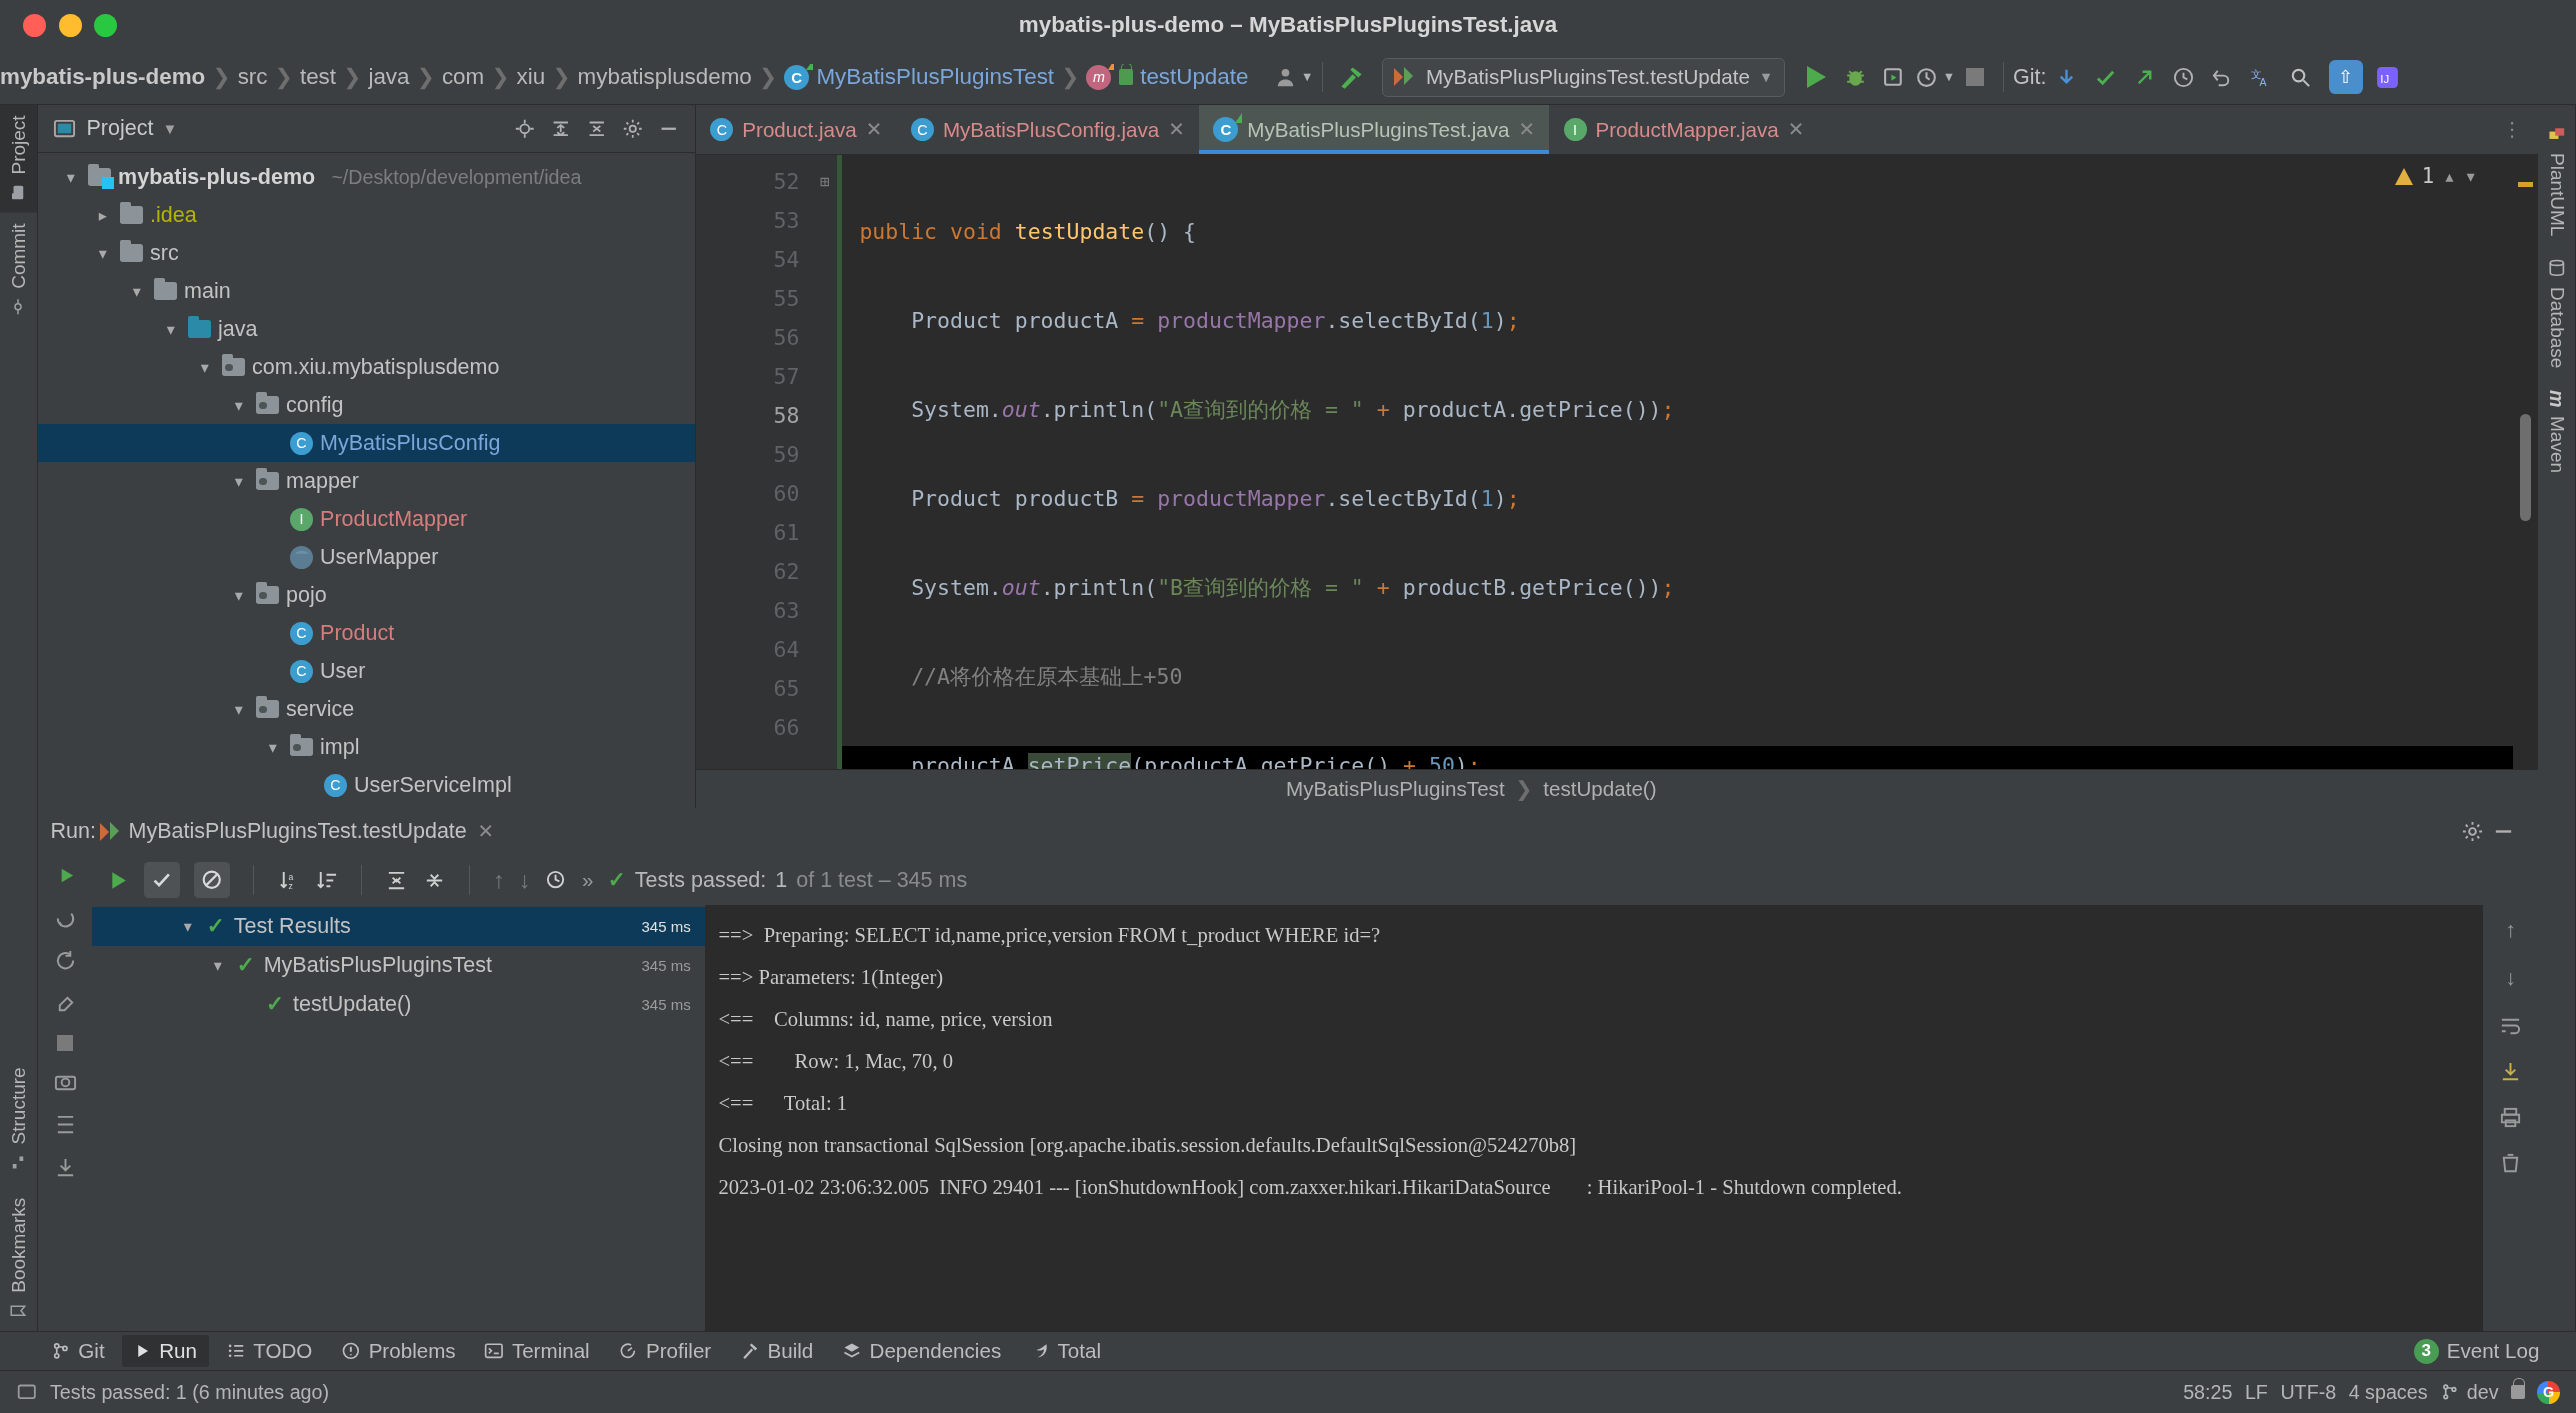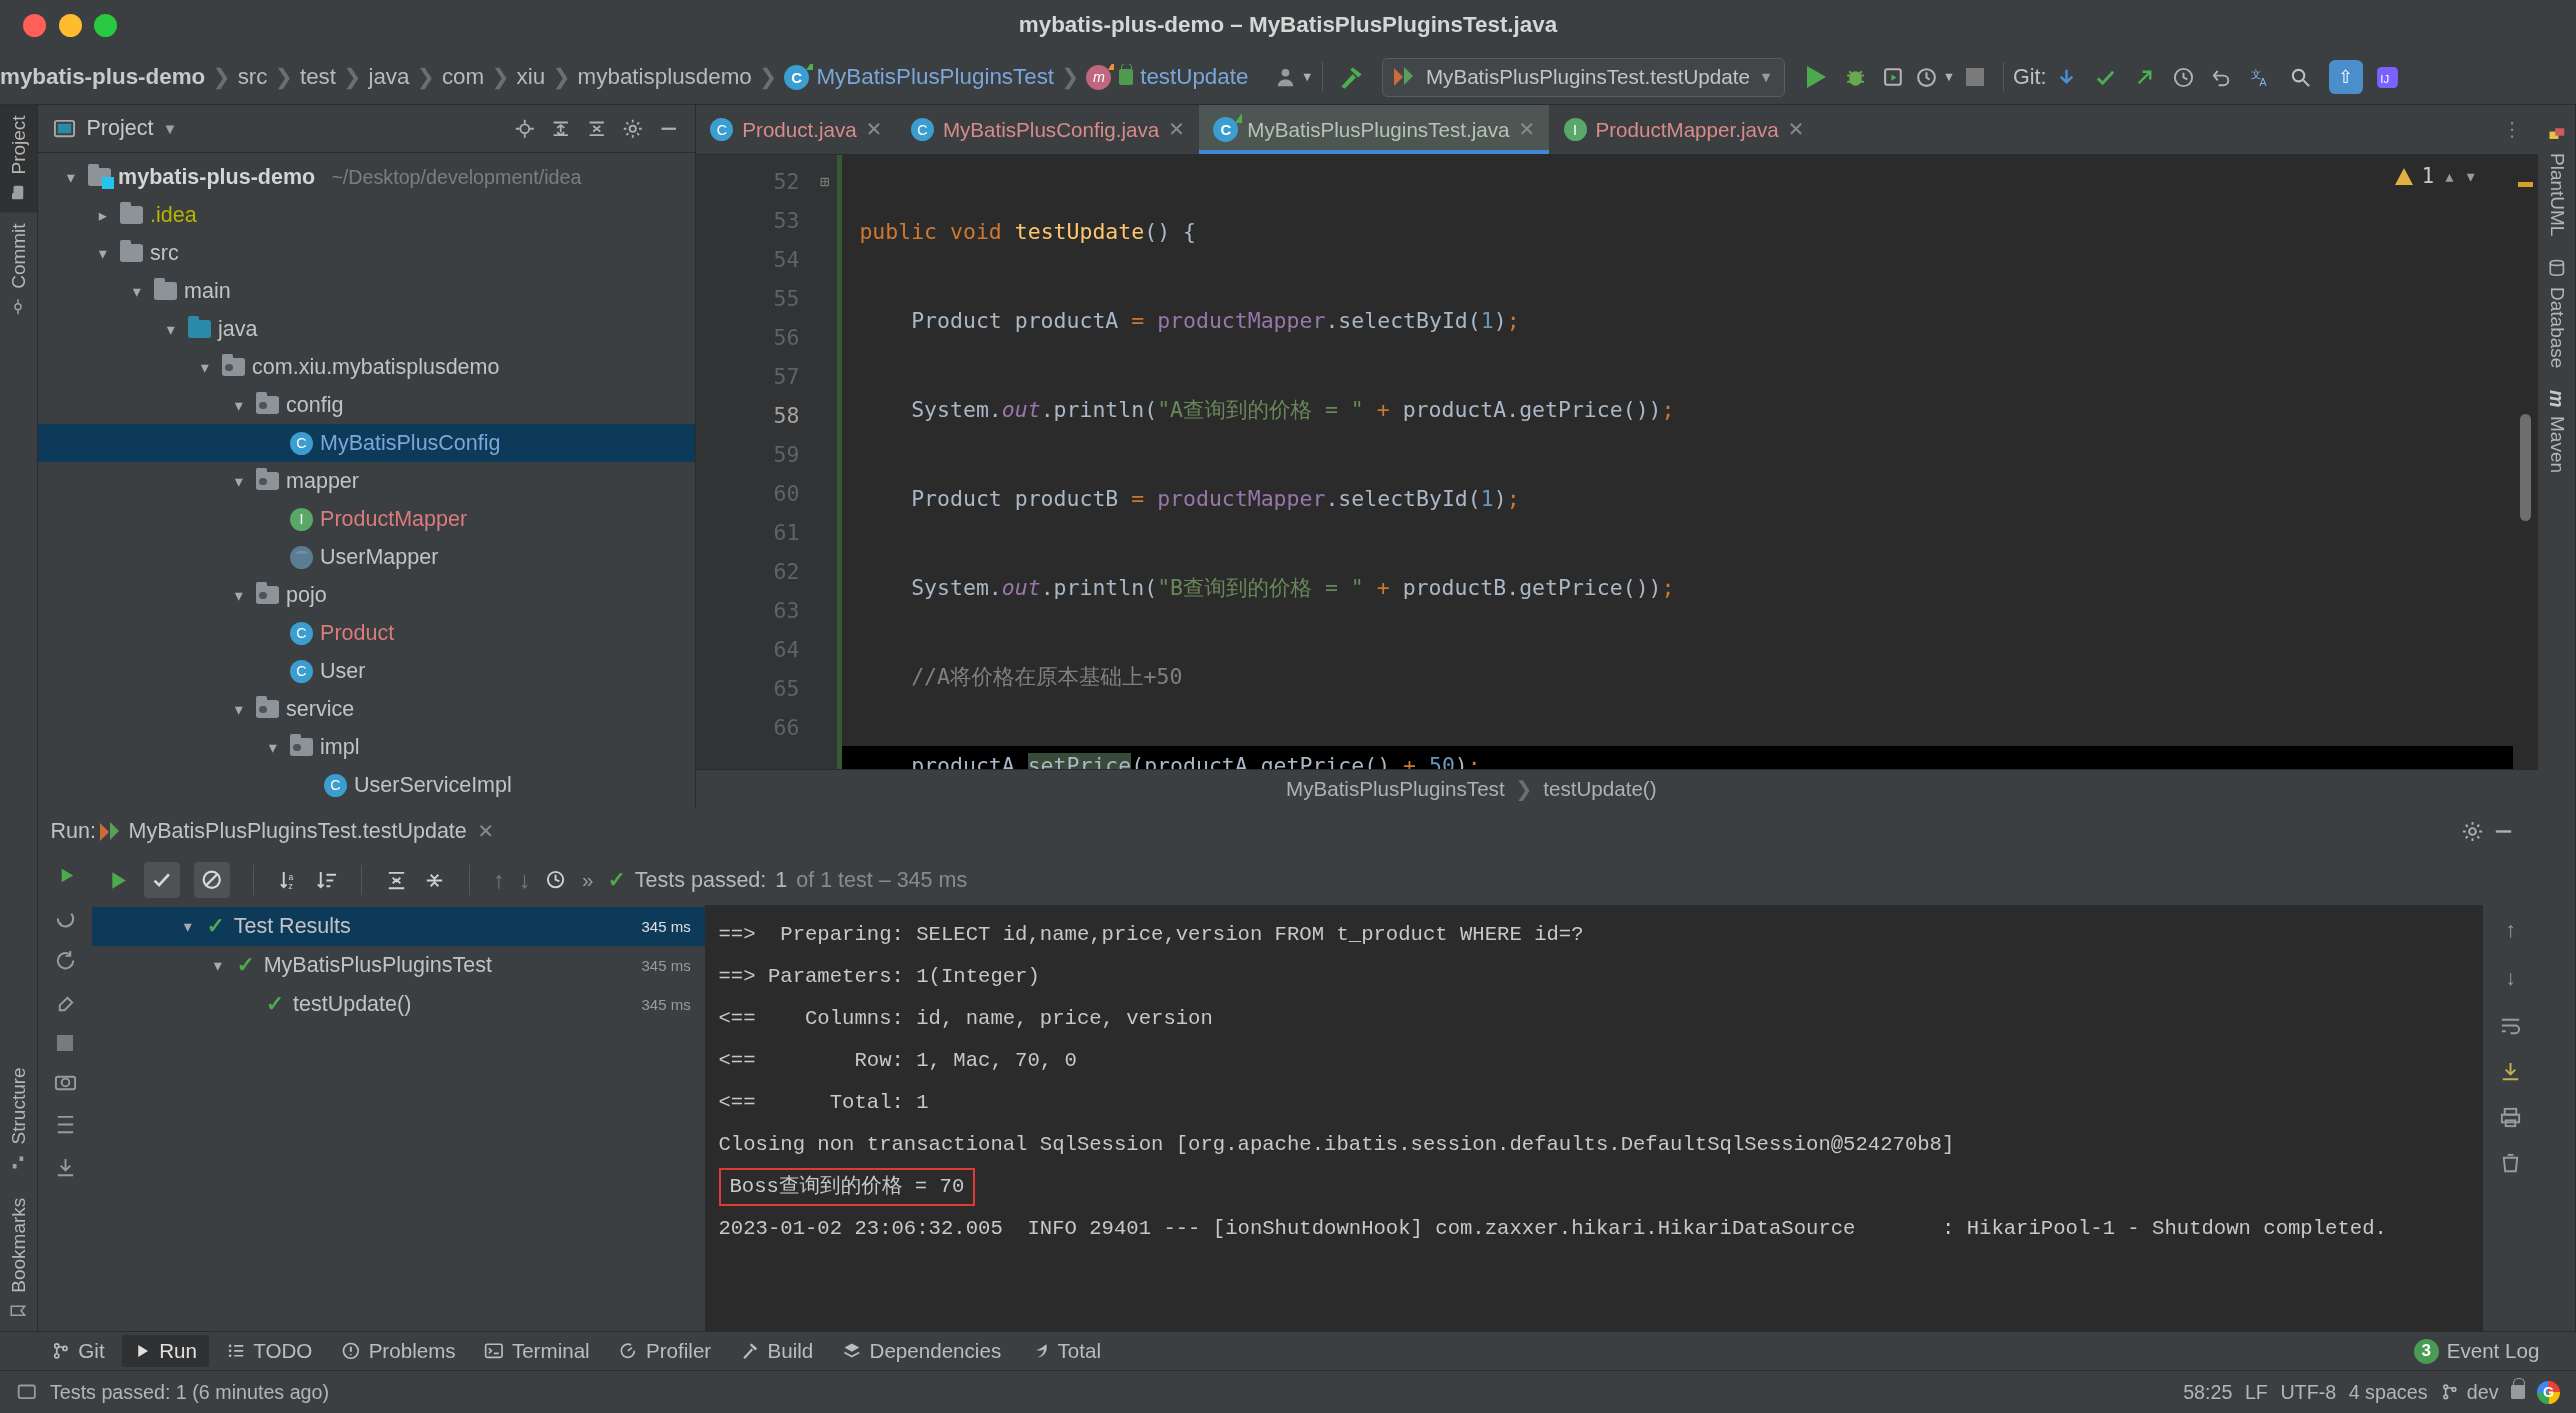--- a/index.html
+++ b/index.html
@@ -110,21 +110,21 @@
   .passed{ color:#b8b8b8; font-size:21.5px; display:flex; align-items:center; gap:9px;}
   .chk{ color:#4dab4d; font-weight:bold;}
   .dim{ color:#8a8a8a;}
   .runsplit{ flex:1; display:flex; min-height:0;}
   .testtree{ width:614px; background:#3c3f41; border-right:0.9px solid #2b2b2b; font-size:21.5px; padding-top:1.8px;}
   .ttrow{ height:39px; display:flex; align-items:center; gap:9px; padding-right:14.3px;}
   .ttrow.sel{ background:#0d3a58; }
   .ttname{ flex:1; color:#c3c3c3; white-space:nowrap;}
   .ttms{ color:#9b9b9b; font-size:15px;}
   .ttrow.sel .ttms{ color:#e0e0e0; }
-  .console{ flex:1; background:#2b2b2b; font-family:Liberation Mono, monospace; font-size:20.6px; color:#c8c8c8; padding:9px 0 0 12.5px; overflow:hidden; position:relative;}
+  .console{ flex:1; background:#2b2b2b; font-family:Liberation Serif, serif; font-size:20.6px; color:#c8c8c8; padding:9px 0 0 12.5px; overflow:hidden; position:relative;}
   .coline{ height:42px; line-height:42px; white-space:pre; }
   .hilite{ display:inline-block; border:2.7px solid #e03a34; padding:1.8px 9px; line-height:30px; }
   .conside{ width:55px; background:#3c3f41; display:flex; flex-direction:column; align-items:center; padding-top:12.5px; gap:23px; color:#9a9a9a; font-size:21.5px;}
 
   
   .bottombar{ height:39px; background:#3c3f41; display:flex; align-items:center; gap:5.4px; padding-left:39px; border-top:0.9px solid #2b2b2b;}
   .bwin{ display:flex;align-items:center;gap:8px; padding:3.6px 11.6px; font-size:20.6px; color:#bcbcbc; border-radius:2.7px;}
   .bwin.active{ background:#2f3133; color:#e0e0e0;}
   .bspacer{flex:1;}
   .evtbadge{ background:#499c54; color:#fff; border-radius:50%; width:25px;height:25px; display:flex;align-items:center;justify-content:center;font-size:17px;font-weight:bold;}
@@ -703,21 +703,20 @@
               </div>
             </div>
 
             <div class="console">
               <div class="coline">==&gt;  Preparing: SELECT id,name,price,version FROM t_product WHERE id=?</div>
               <div class="coline">==&gt; Parameters: 1(Integer)</div>
               <div class="coline">&lt;==    Columns: id, name, price, version</div>
               <div class="coline">&lt;==        Row: 1, Mac, 70, 0</div>
               <div class="coline">&lt;==      Total: 1</div>
               <div class="coline">Closing non transactional SqlSession [org.apache.ibatis.session.defaults.DefaultSqlSession@524270b8]</div>
-              <div class="coline"><span class="hilite">Boss查询到的价格 = 70</span></div>
               <div class="coline">2023-01-02 23:06:32.005  INFO 29401 --- [ionShutdownHook] com.zaxxer.hikari.HikariDataSource       : HikariPool-1 - Shutdown completed.</div>
               <div class="coline"></div>
 
             </div>
 
             <div class="conside">
               <span>↑</span>
               <span>↓</span>
               <span>
                   <svg width="23" height="23" viewBox="0 0 24 24">

